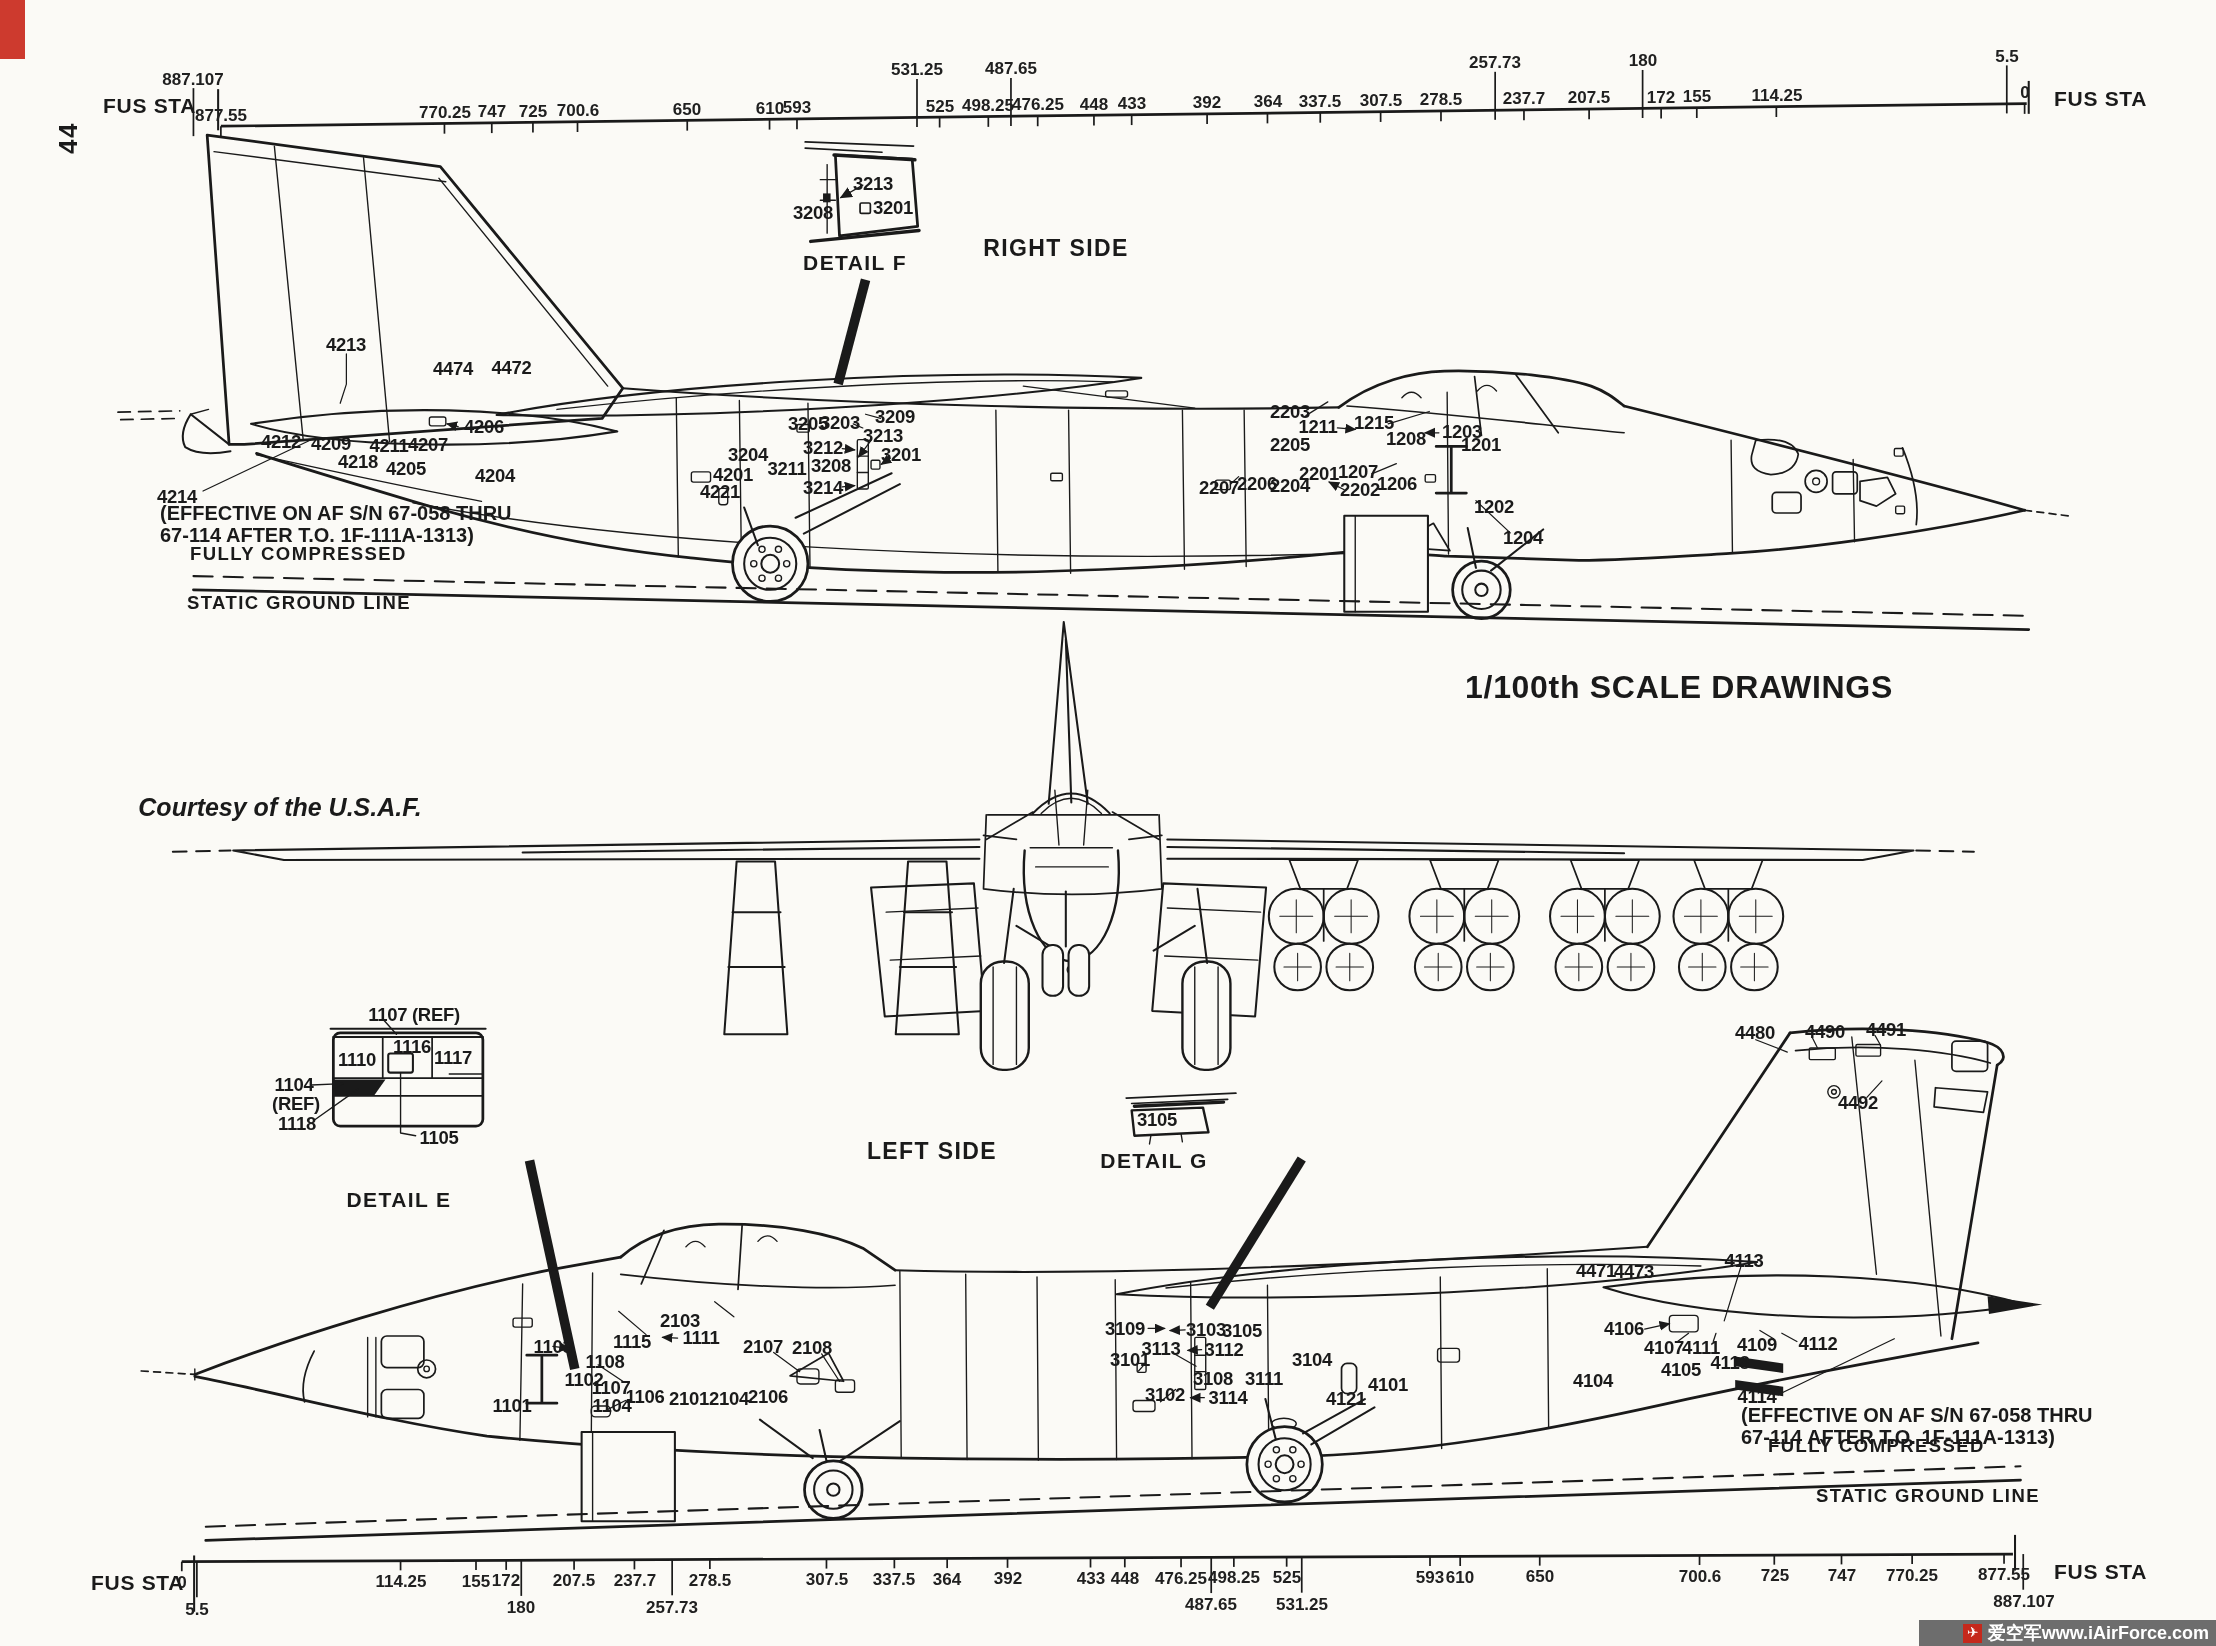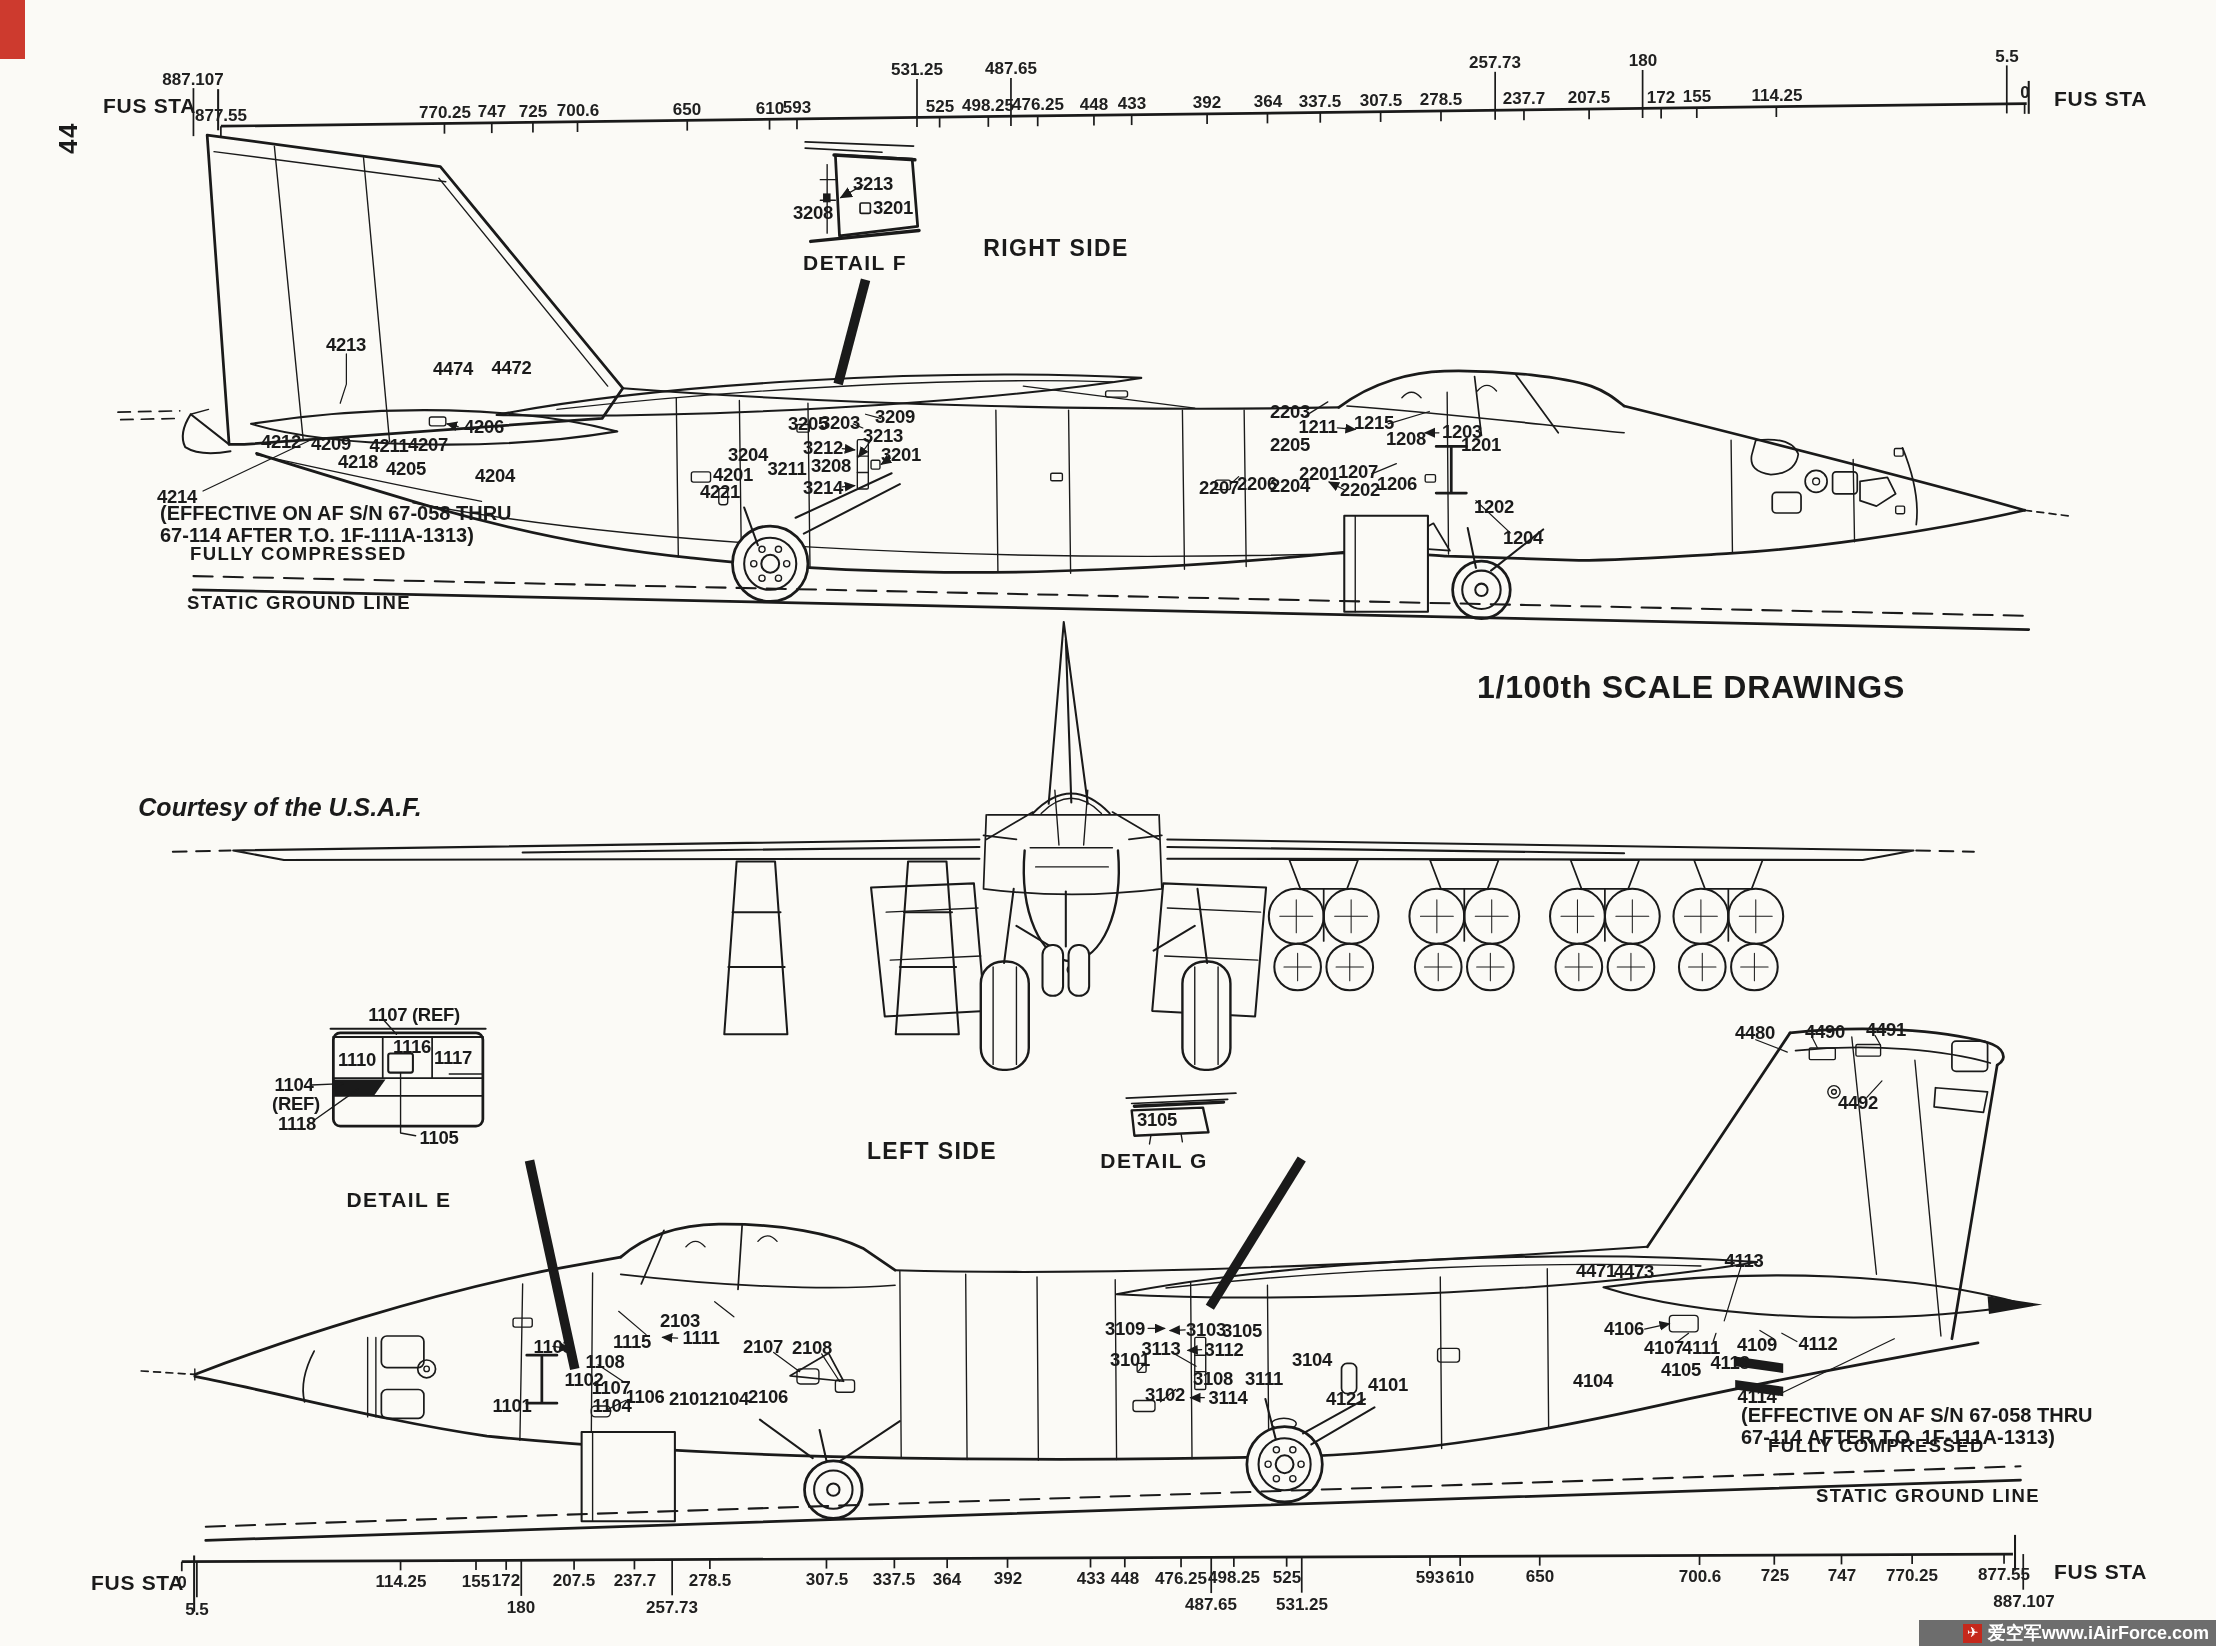--- a/index.html
+++ b/index.html
@@ -7,21 +7,21 @@
         font-family:"Liberation Sans","DejaVu Sans",sans-serif;color:#1a1a1a;}
   .layer{position:absolute;inset:0;pointer-events:none;}
   svg.art{position:absolute;inset:0;}
   .lbl{position:absolute;transform:translate(-50%,-50%);font:700 18.5px/1 "Liberation Sans","DejaVu Sans",sans-serif;
        letter-spacing:-0.3px;white-space:nowrap;color:#1a1a1a;}
   .rlbl{position:absolute;transform:translate(-50%,-50%);font:700 17px/1 "Liberation Sans","DejaVu Sans",sans-serif;
        white-space:nowrap;color:#202020;}
   .fus{position:absolute;font:700 21px/1 "Liberation Sans","DejaVu Sans",sans-serif;letter-spacing:0.7px;}
   .vtitle{position:absolute;transform:translate(-50%,-50%);font:700 23px/1 "Liberation Sans","DejaVu Sans",sans-serif;letter-spacing:1.4px;}
   .dtitle{position:absolute;transform:translate(-50%,-50%);font:700 21px/1 "Liberation Sans","DejaVu Sans",sans-serif;letter-spacing:1.4px;}
-  .big-title{position:absolute;transform:translate(-50%,-50%);font:700 32px/1 "Liberation Sans","DejaVu Sans",sans-serif;letter-spacing:0.7px;margin-left:12px;}
+  .big-title{position:absolute;transform:translate(-50%,-50%);font:700 32px/1 "Liberation Sans","DejaVu Sans",sans-serif;letter-spacing:0.7px;}
   .courtesy{position:absolute;transform:translate(-50%,-50%);font:italic 700 25px/1 "Liberation Sans","DejaVu Sans",sans-serif;}
   .note{position:absolute;font:700 20px/1 "Liberation Sans","DejaVu Sans",sans-serif;white-space:nowrap;}
   .ground{position:absolute;font:700 18.5px/1 "Liberation Sans","DejaVu Sans",sans-serif;letter-spacing:1.4px;white-space:nowrap;}
   .pagenum{position:absolute;left:44px;top:125px;width:48px;text-align:center;transform:rotate(-90deg);
        font:700 26px/1 "Liberation Sans","DejaVu Sans",sans-serif;letter-spacing:1.4px;}
   .red-mark{position:absolute;left:0;top:0;width:25px;height:59px;background:#cd3a2e;}
   .watermark{position:absolute;left:1919px;top:1620px;width:297px;height:26px;background:#6d6d6d;
        display:flex;align-items:center;justify-content:flex-end;gap:5.5px;padding-right:6.9px;box-sizing:border-box;}
   .watermark .wm-text{color:#fff;font:700 18px/1 "Liberation Sans","DejaVu Sans",sans-serif;white-space:nowrap;}
   .wm-logo{width:19px;height:19px;background:#c5281c;color:#fff;display:flex;align-items:center;justify-content:center;

